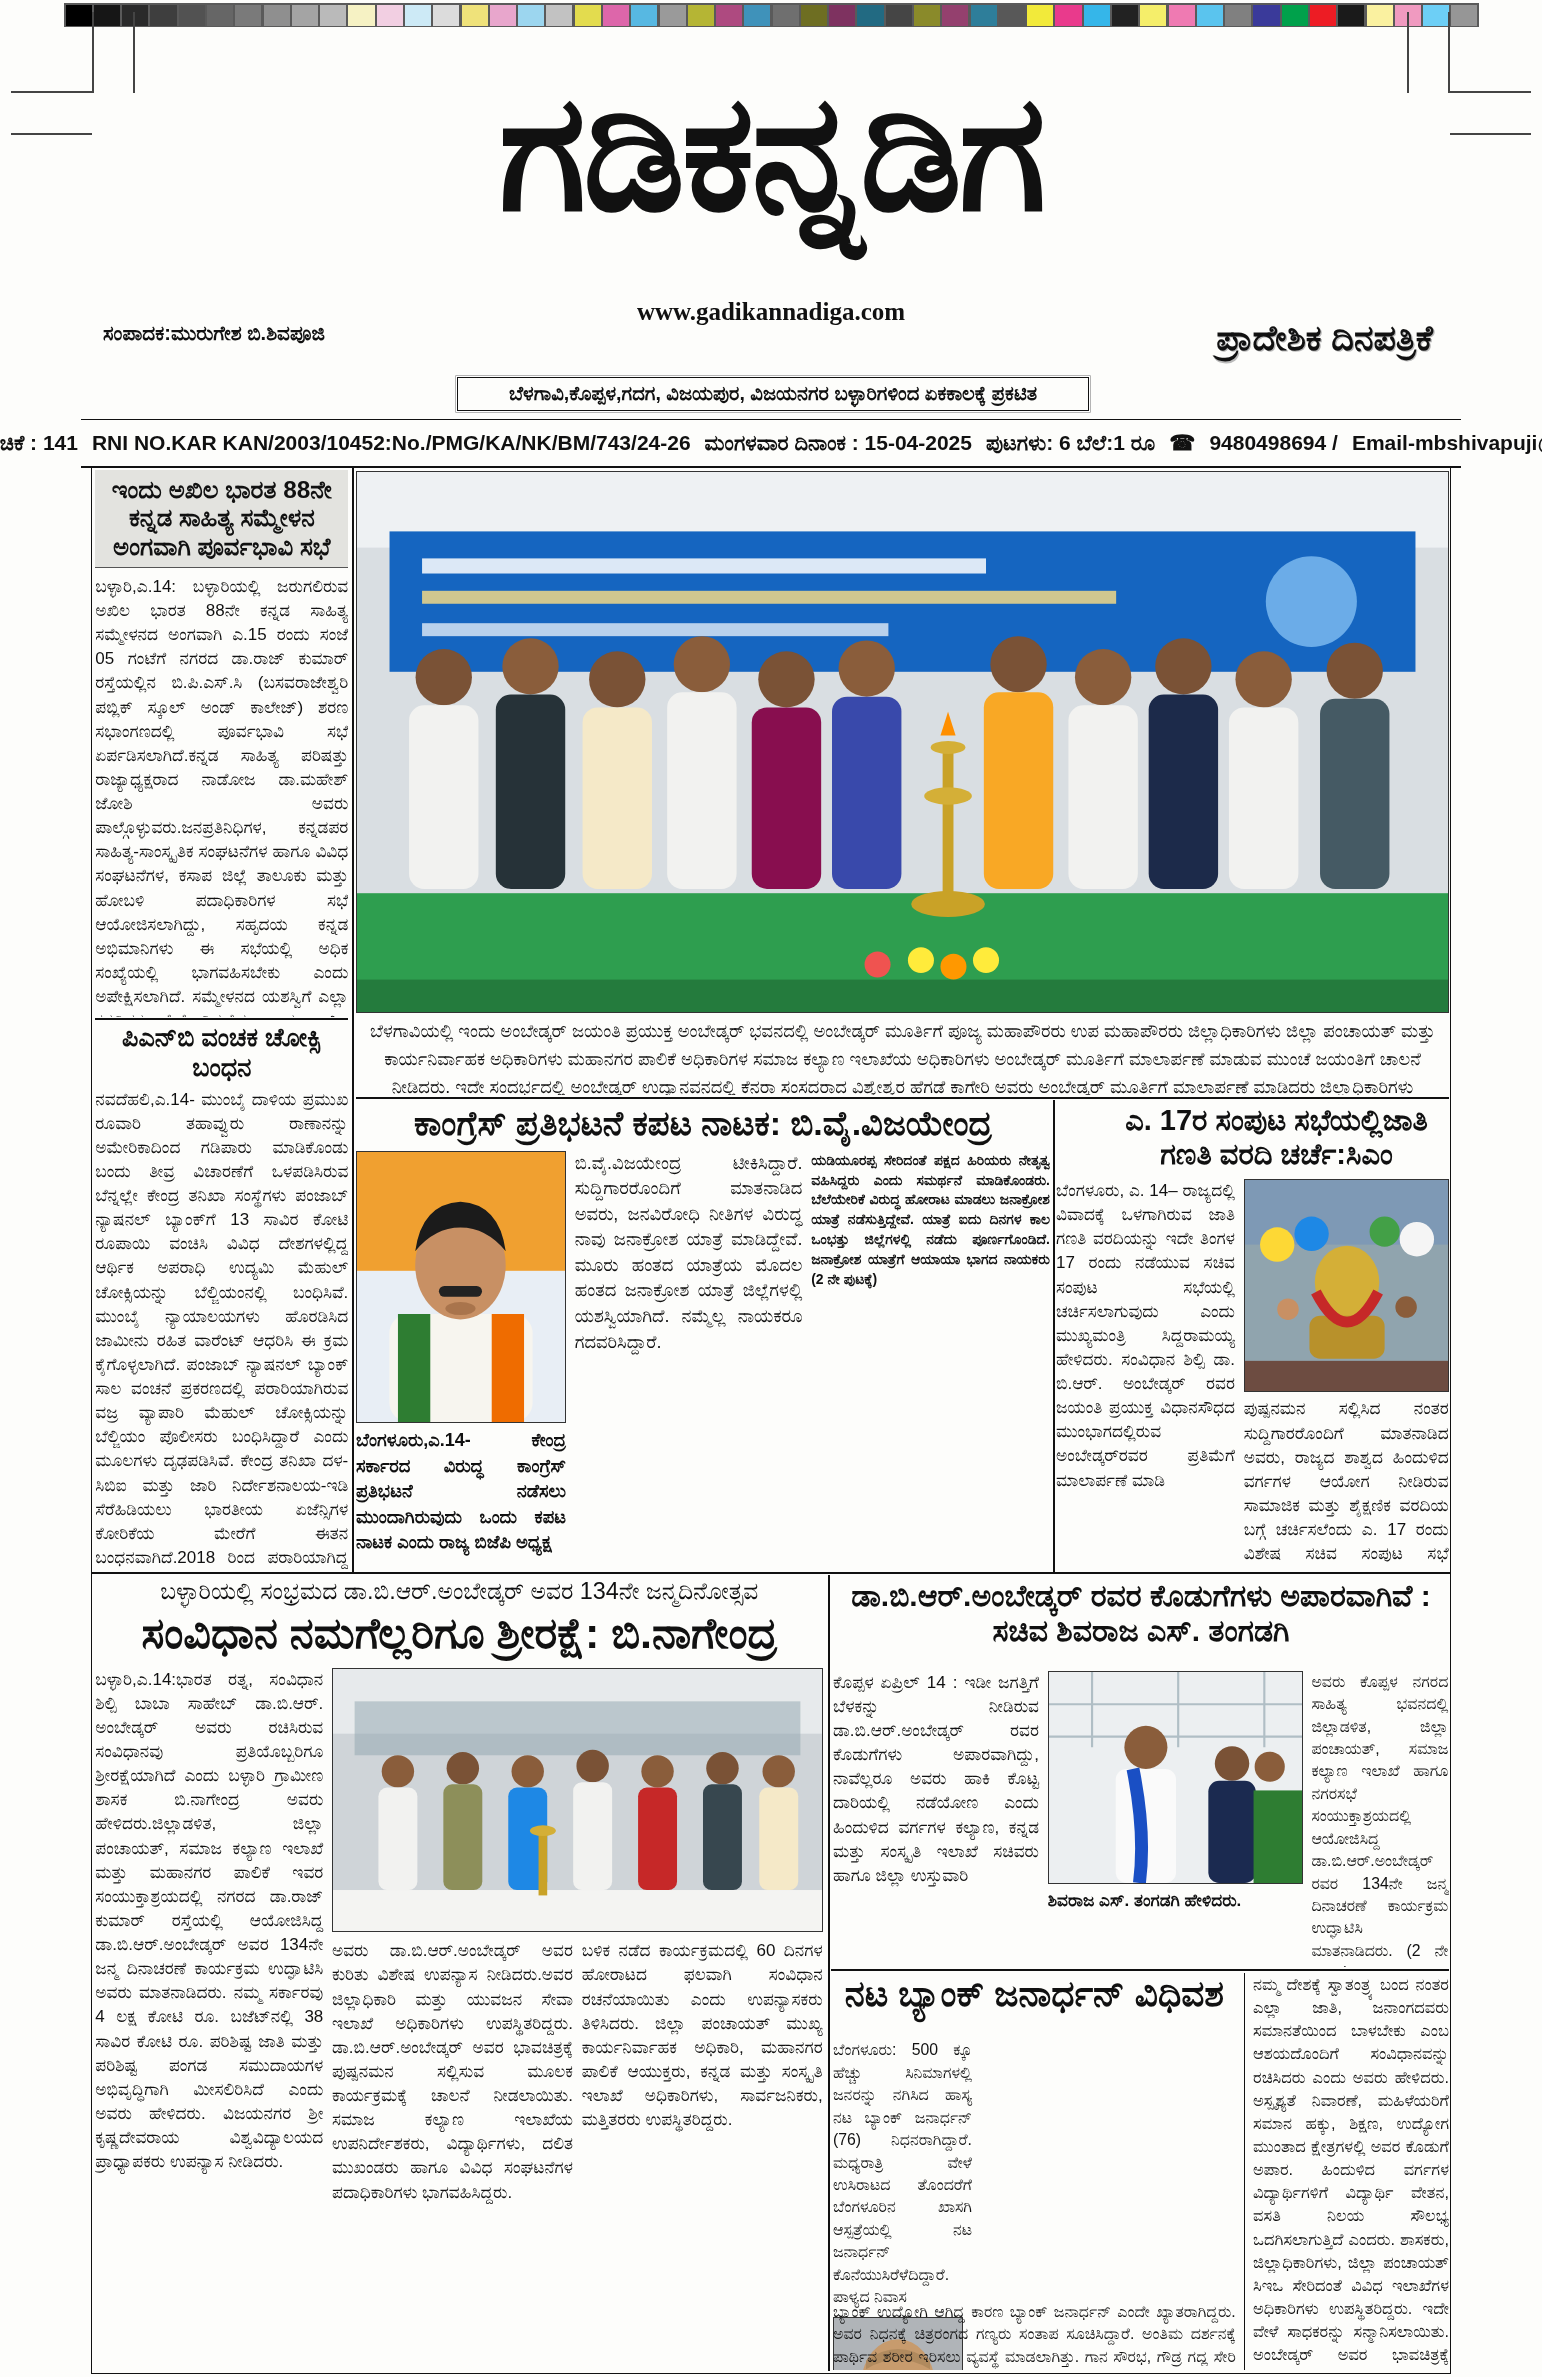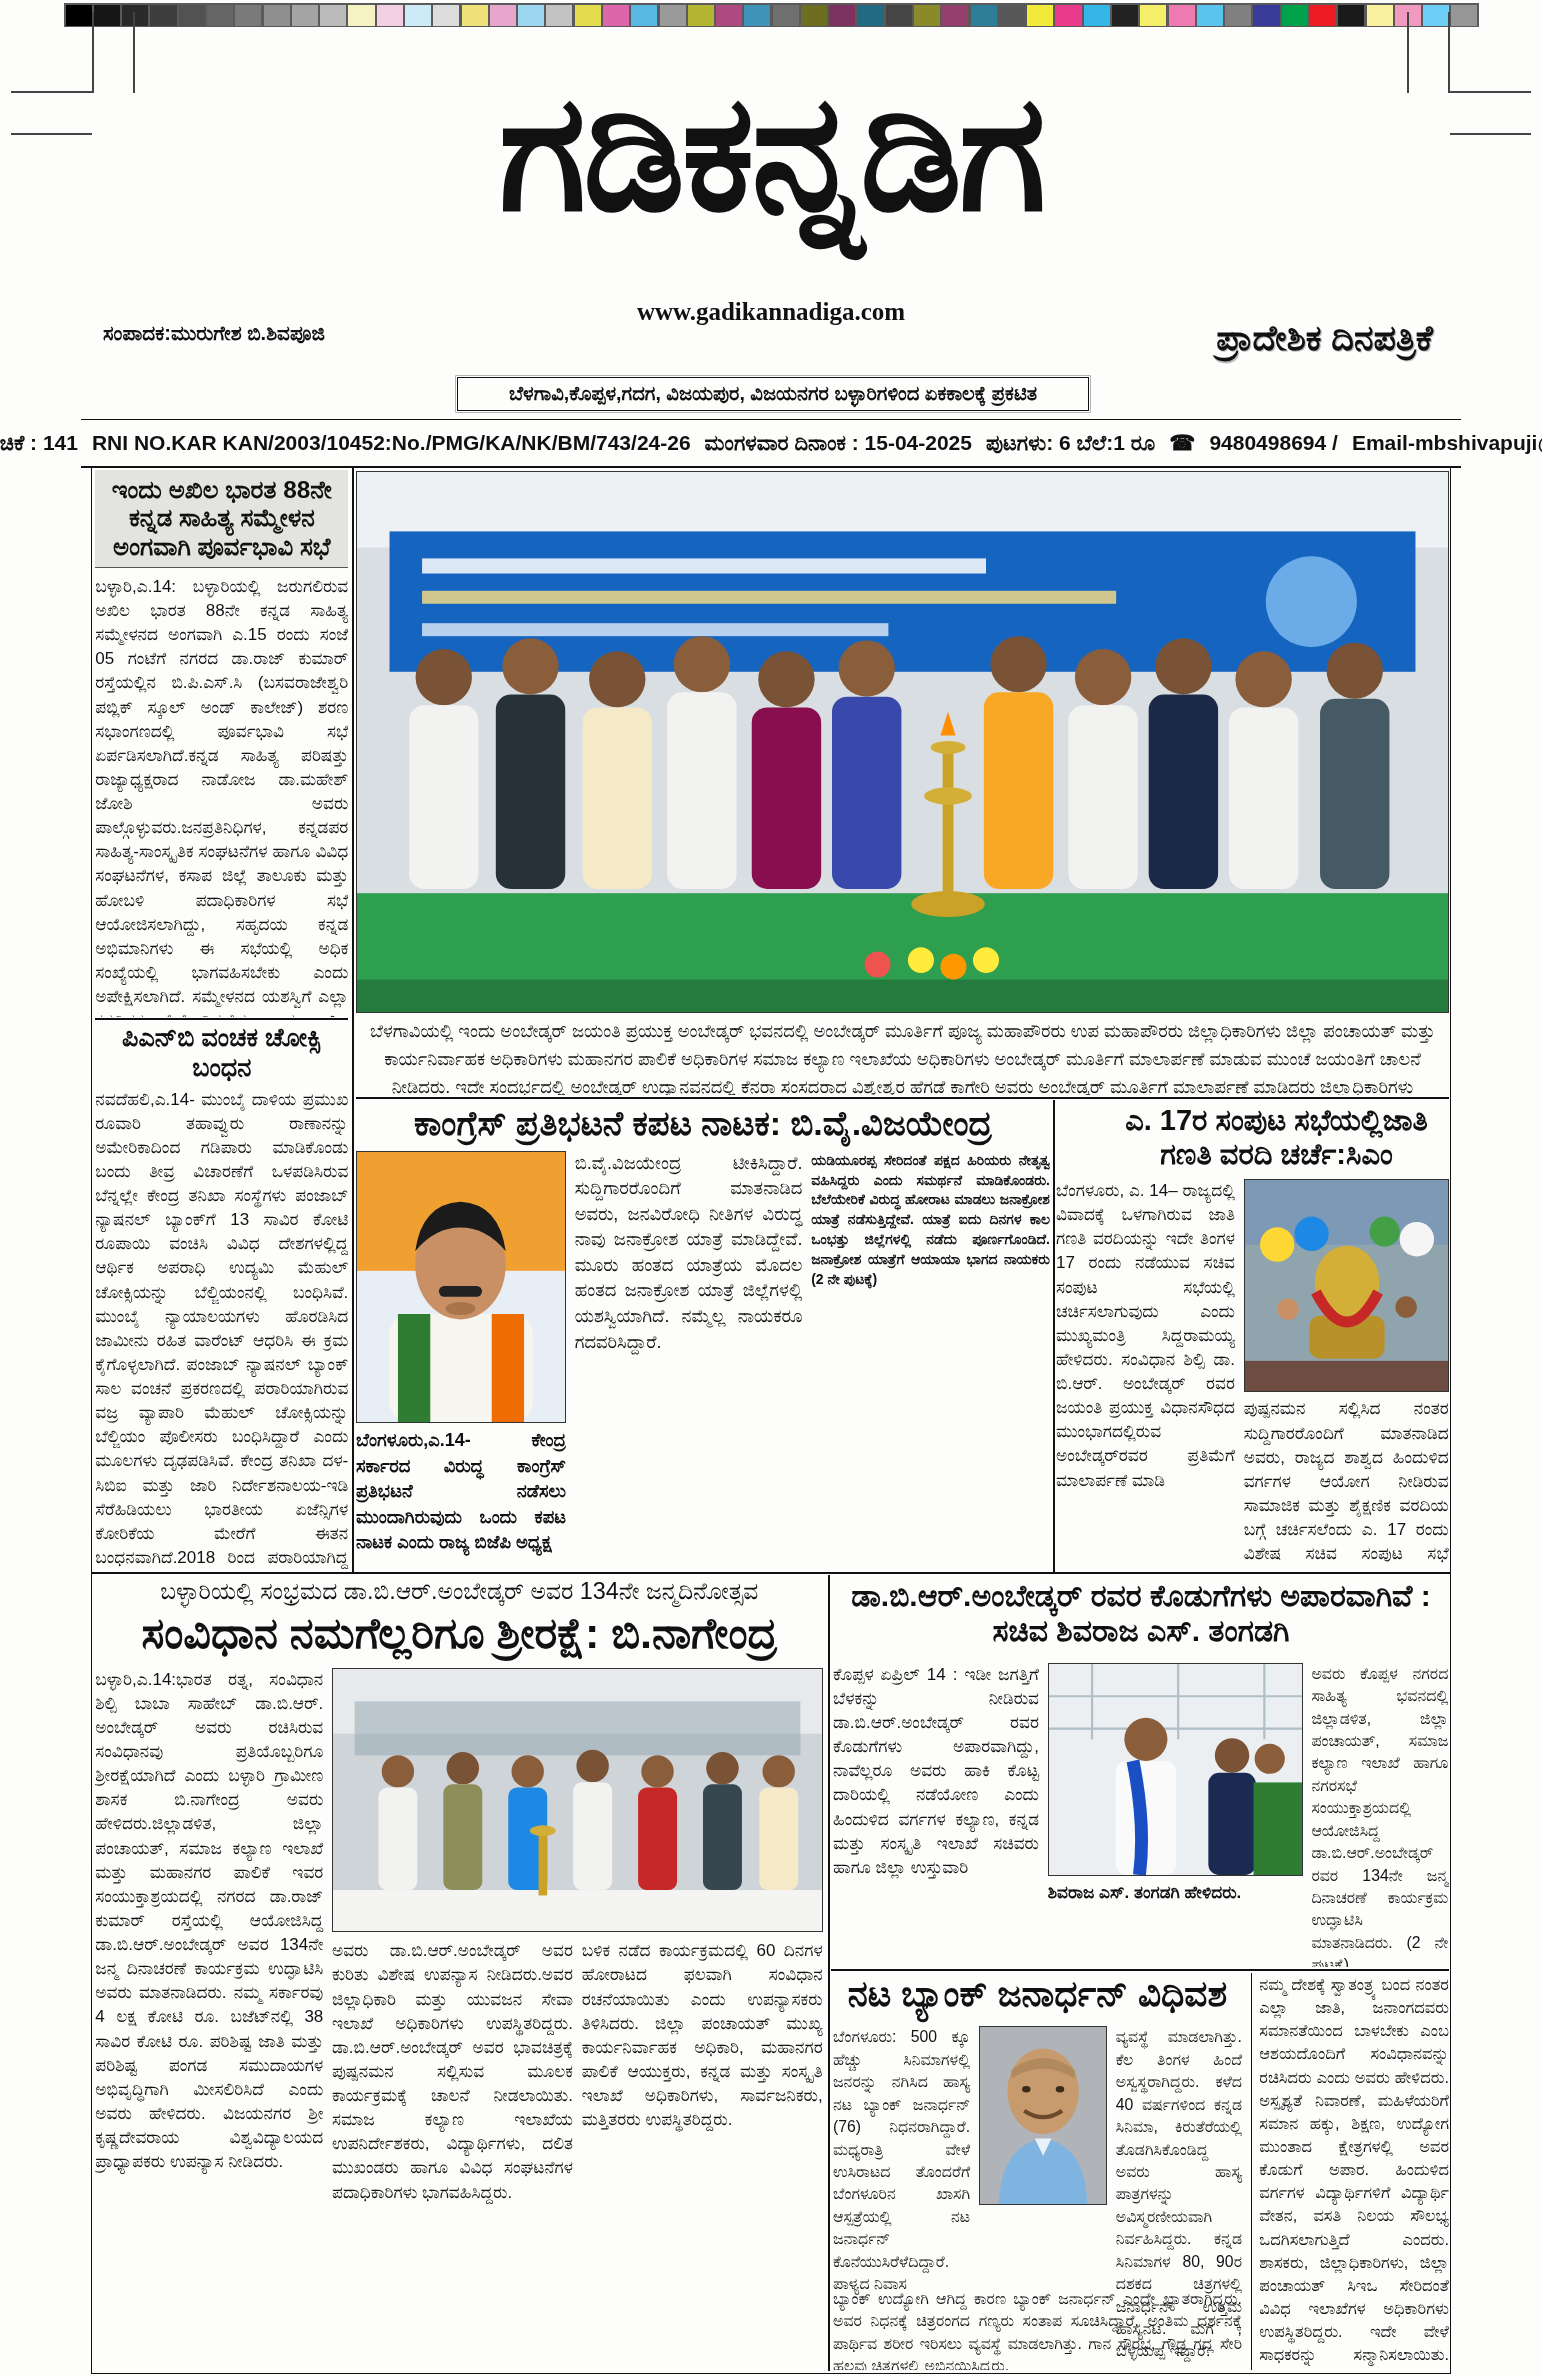--- a/index.html
+++ b/index.html
@@ -278,21 +278,21 @@
         <div class="cols" style="margin-top:7.6px;height:411px;">
           <div class="body" style="width:241px;">ಅವರು ಡಾ.ಬಿ.ಆರ್.ಅಂಬೇಡ್ಕರ್ ಅವರ ಕುರಿತು ವಿಶೇಷ ಉಪನ್ಯಾಸ ನೀಡಿದರು.ಅವರ ಜಿಲ್ಲಾಧಿಕಾರಿ ಮತ್ತು ಯುವಜನ ಸೇವಾ ಇಲಾಖೆ ಅಧಿಕಾರಿಗಳು ಉಪಸ್ಥಿತರಿದ್ದರು. ಡಾ.ಬಿ.ಆರ್.ಅಂಬೇಡ್ಕರ್ ಅವರ ಭಾವಚಿತ್ರಕ್ಕೆ ಪುಷ್ಪನಮನ ಸಲ್ಲಿಸುವ ಮೂಲಕ ಕಾರ್ಯಕ್ರಮಕ್ಕೆ ಚಾಲನೆ ನೀಡಲಾಯಿತು. ಸಮಾಜ ಕಲ್ಯಾಣ ಇಲಾಖೆಯ ಉಪನಿರ್ದೇಶಕರು, ವಿದ್ಯಾರ್ಥಿಗಳು, ದಲಿತ ಮುಖಂಡರು ಹಾಗೂ ವಿವಿಧ ಸಂಘಟನೆಗಳ ಪದಾಧಿಕಾರಿಗಳು ಭಾಗವಹಿಸಿದ್ದರು.</div>
           <div class="body" style="width:241px;">ಬಳಿಕ ನಡೆದ ಕಾರ್ಯಕ್ರಮದಲ್ಲಿ 60 ದಿನಗಳ ಹೋರಾಟದ ಫಲವಾಗಿ ಸಂವಿಧಾನ ರಚನೆಯಾಯಿತು ಎಂದು ಉಪನ್ಯಾಸಕರು ತಿಳಿಸಿದರು. ಜಿಲ್ಲಾ ಪಂಚಾಯತ್ ಮುಖ್ಯ ಕಾರ್ಯನಿರ್ವಾಹಕ ಅಧಿಕಾರಿ, ಮಹಾನಗರ ಪಾಲಿಕೆ ಆಯುಕ್ತರು, ಕನ್ನಡ ಮತ್ತು ಸಂಸ್ಕೃತಿ ಇಲಾಖೆ ಅಧಿಕಾರಿಗಳು, ಸಾರ್ವಜನಿಕರು, ಮತ್ತಿತರರು ಉಪಸ್ಥಿತರಿದ್ದರು.</div>
         </div>
       </div>
     </div>
   </div>
 
   <div class="abs" style="left:741px;top:1111px;width:616px;height:389px;">
     <div class="headline" style="font-size:30px;">ಡಾ.ಬಿ.ಆರ್.ಅಂಬೇಡ್ಕರ್ ರವರ ಕೊಡುಗೆಗಳು ಅಪಾರವಾಗಿವೆ : ಸಚಿವ ಶಿವರಾಜ ಎಸ್. ತಂಗಡಗಿ</div>
-    <div class="cols" style="margin-top:14px;height:293px;">
+    <div class="cols" style="margin-top:22px;height:293px;">
       <div class="body" style="width:206px;">ಕೊಪ್ಪಳ ಏಪ್ರಿಲ್ 14 : ಇಡೀ ಜಗತ್ತಿಗೆ ಬೆಳಕನ್ನು ನೀಡಿರುವ ಡಾ.ಬಿ.ಆರ್.ಅಂಬೇಡ್ಕರ್ ರವರ ಕೊಡುಗೆಗಳು ಅಪಾರವಾಗಿದ್ದು, ನಾವೆಲ್ಲರೂ ಅವರು ಹಾಕಿ ಕೊಟ್ಟ ದಾರಿಯಲ್ಲಿ ನಡೆಯೋಣ ಎಂದು ಹಿಂದುಳಿದ ವರ್ಗಗಳ ಕಲ್ಯಾಣ, ಕನ್ನಡ ಮತ್ತು ಸಂಸ್ಕೃತಿ ಇಲಾಖೆ ಸಚಿವರು ಹಾಗೂ ಜಿಲ್ಲಾ ಉಸ್ತುವಾರಿ</div>
       <div style="width:255px;">
         <div style="width:255px;height:213px;border:1.1px solid #333;box-sizing:border-box;">
           <svg class="photo" viewBox="0 0 235 196" preserveAspectRatio="none">
             <rect width="235" height="196" fill="#eceff1"></rect>
             <path d="M0 30 L235 30 M0 60 L235 60 M40 0 L40 70 M120 0 L120 70 M200 0 L200 70" stroke="#b0bec5" stroke-width="2"></path>
             <circle cx="90" cy="70" r="20" fill="#8a5d3b"></circle>
             <rect x="62" y="90" width="56" height="106" rx="10" fill="#fafafa"></rect>
             <path d="M78 90 Q90 150 84 196" stroke="#1a4fc4" stroke-width="12" fill="none"></path>
             <circle cx="170" cy="85" r="16" fill="#7a5236"></circle>
@@ -304,21 +304,21 @@
         <div class="body" style="margin-top:5.4px;font-weight:bold;text-align:left;">ಶಿವರಾಜ ಎಸ್. ತಂಗಡಗಿ ಹೇಳಿದರು.</div>
       </div>
       <div class="body" style="width:137px;font-size:15.8px;">ಅವರು ಕೊಪ್ಪಳ ನಗರದ ಸಾಹಿತ್ಯ ಭವನದಲ್ಲಿ ಜಿಲ್ಲಾಡಳಿತ, ಜಿಲ್ಲಾ ಪಂಚಾಯತ್, ಸಮಾಜ ಕಲ್ಯಾಣ ಇಲಾಖೆ ಹಾಗೂ ನಗರಸಭೆ ಸಂಯುಕ್ತಾಶ್ರಯದಲ್ಲಿ ಆಯೋಜಿಸಿದ್ದ ಡಾ.ಬಿ.ಆರ್.ಅಂಬೇಡ್ಕರ್ ರವರ 134ನೇ ಜನ್ಮ ದಿನಾಚರಣೆ ಕಾರ್ಯಕ್ರಮ ಉದ್ಘಾಟಿಸಿ ಮಾತನಾಡಿದರು. (2 ನೇ ಪುಟಕ್ಕೆ)</div>
     </div>
   </div>
 
   <div class="abs" style="left:741px;top:1506px;width:616px;height:397px;">
     <div class="cols" style="height:100%;">
       <div style="width:409px;">
         <div class="headline" style="font-size:36px;">ನಟ ಬ್ಯಾಂಕ್ ಜನಾರ್ಧನ್ ವಿಧಿವಶ</div>
-        <div class="cols" style="margin-top:11px;height:255px;">
+        <div class="cols" style="margin-top:24px;height:255px;flex-direction:column;">
           <div class="body" style="width:139px;font-size:15.8px;">ಬೆಂಗಳೂರು: 500 ಕ್ಕೂ ಹೆಚ್ಚು ಸಿನಿಮಾಗಳಲ್ಲಿ ಜನರನ್ನು ನಗಿಸಿದ ಹಾಸ್ಯ ನಟ ಬ್ಯಾಂಕ್ ಜನಾರ್ಧನ್ (76) ನಿಧನರಾಗಿದ್ದಾರೆ. ಮಧ್ಯರಾತ್ರಿ ವೇಳೆ ಉಸಿರಾಟದ ತೊಂದರೆಗೆ ಬೆಂಗಳೂರಿನ ಖಾಸಗಿ ಆಸ್ಪತ್ರೆಯಲ್ಲಿ ನಟ ಜನಾರ್ಧನ್ ಕೊನೆಯುಸಿರೆಳೆದಿದ್ದಾರೆ. ಪಾಳ್ಯದ ನಿವಾಸ</div>
           <div style="width:130px;height:179px;border:1.1px solid #333;box-sizing:border-box;">
             <svg class="photo" viewBox="0 0 120 165" preserveAspectRatio="none">
               <rect width="120" height="165" fill="#b0b4b8"></rect>
               <ellipse cx="60" cy="60" rx="34" ry="40" fill="#c79b6d"></ellipse>
               <path d="M30 48 Q60 30 90 48 L90 40 Q60 18 30 40 Z" fill="#b08a5e"></path>
               <path d="M42 78 Q60 90 78 78" stroke="#6b4a2c" stroke-width="4" fill="none"></path>
               <ellipse cx="44" cy="58" rx="4" ry="3" fill="#3a2a1a"></ellipse>
                 <ellipse cx="76" cy="58" rx="4" ry="3" fill="#3a2a1a"></ellipse>
               <path d="M18 165 Q20 110 60 104 Q100 110 102 165 Z" fill="#7fb3e0"></path>

